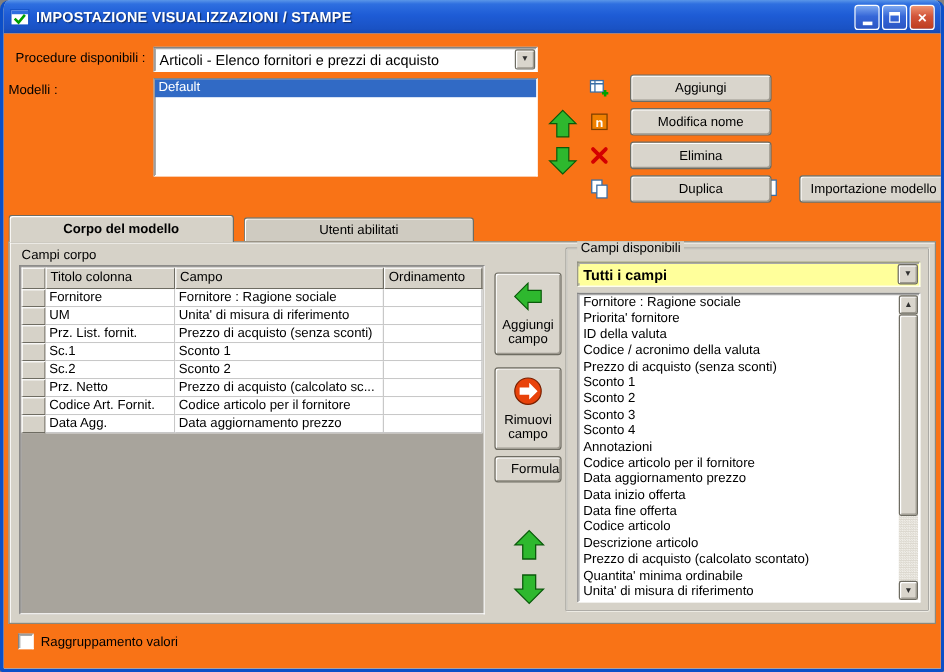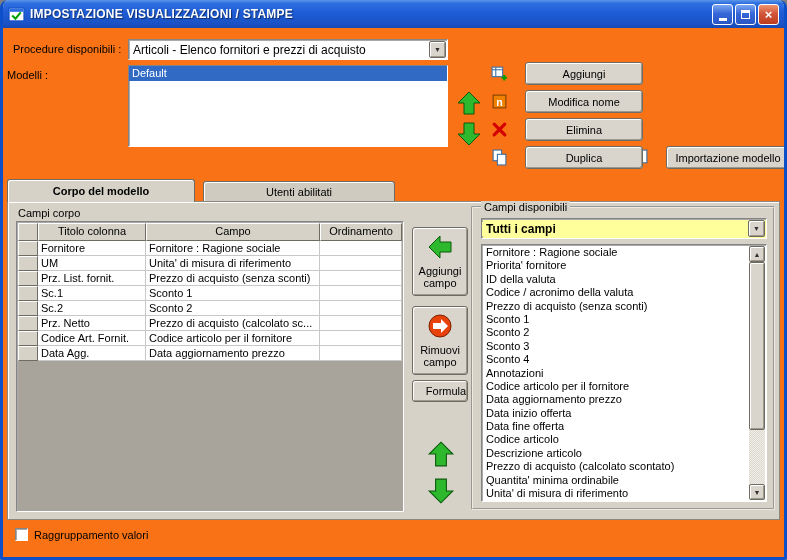--- a/index.html
+++ b/index.html
@@ -76,21 +76,21 @@
   
   .panel { position:absolute; left:4px; top:173px; width:773px; height:319px;
     background:#D6D2C8; border:1px solid #8A887C; box-shadow:inset 1px 1px 0 #FFFFFF; z-index:2; }
   .campi-corpo { position:absolute; left:10px; top:5px; }
   
   .grid { position:absolute; left:8px; top:19px; width:388px; height:291px;
     border:1px solid; border-color:#848484 #FFFFFF #FFFFFF #848484; box-shadow:inset 1px 1px 0 #A9A9A9;
     background:#A8A49C; display:flex; flex-direction:column; overflow:hidden; padding:1px; }
   .grid-head { display:flex; height:18px; flex:0 0 18px; }
   .hcell { background:#D6D2C8; border:1px solid; border-color:#FFFFFF #6E6C62 #6E6C62 #FFFFFF;
-    font-size:11px; padding:1px 3px; white-space:nowrap; overflow:hidden;text-align:center; }
+    font-size:11px; padding:1px 3px; white-space:nowrap; overflow:hidden; }
   .grow { display:flex; height:15px; flex:0 0 15px; background:#fff; }
   .gcell { border-right:1px solid #C8C8C8; border-bottom:1px solid #C8C8C8; background:#fff;
     font-size:11px; line-height:14px; padding:0 3px; white-space:nowrap; overflow:hidden; }
   .gcell.rowhead { background:#D6D2C8; border:1px solid; border-color:#FFFFFF #6E6C62 #6E6C62 #FFFFFF; padding:0; }
   .rowhead { width:20px; flex:0 0 20px; }
   .col0 { width:108px; flex:0 0 108px; }
   .col1 { width:174px; flex:0 0 174px; }
   .col2 { flex:1; }
   
   .tallbtn { position:absolute; width:56px; display:flex; flex-direction:column; align-items:center;

